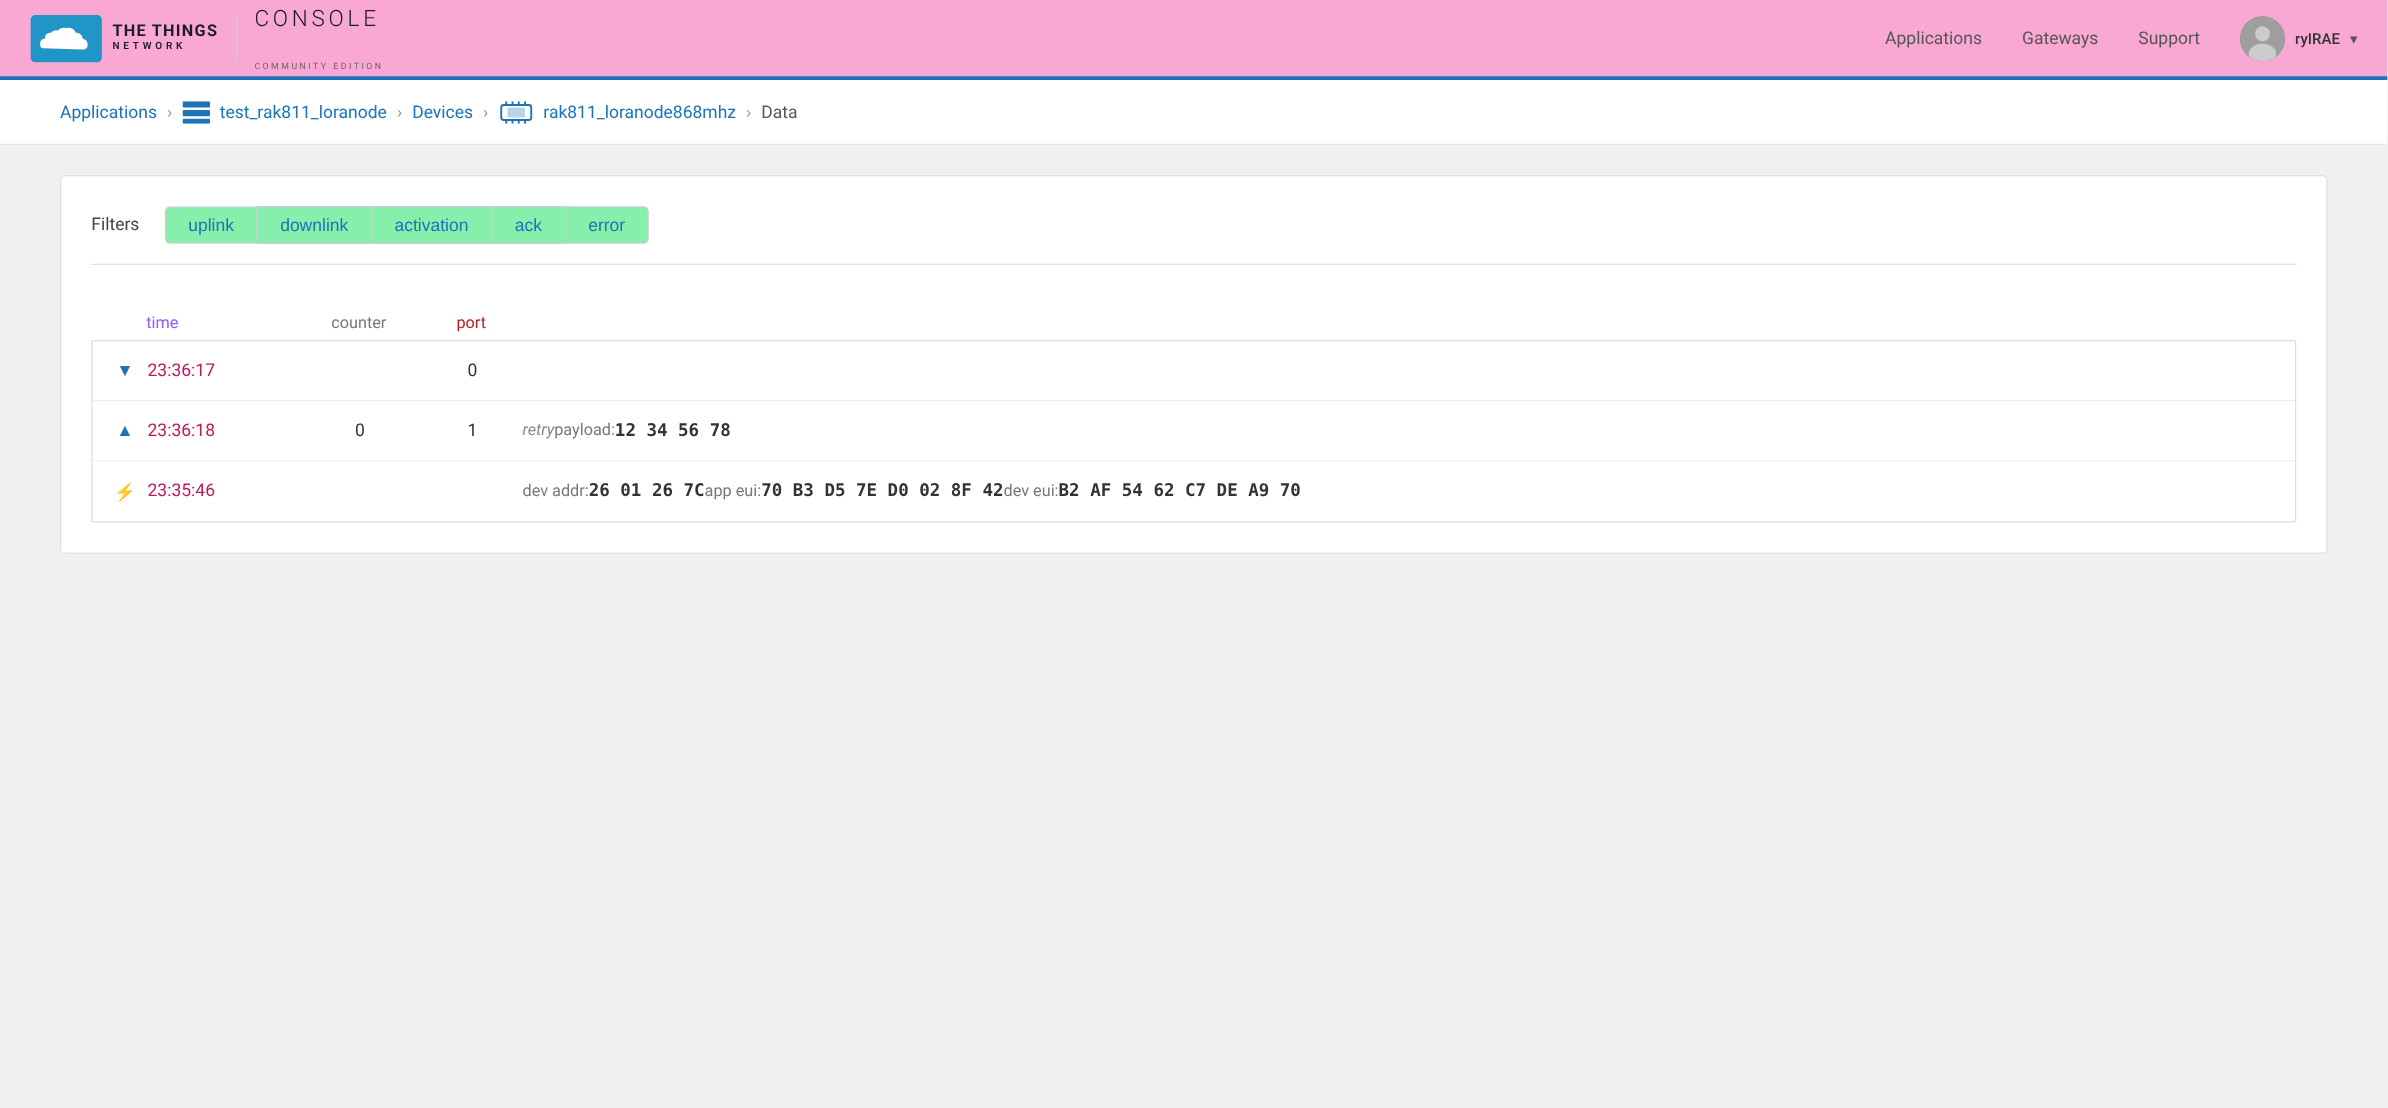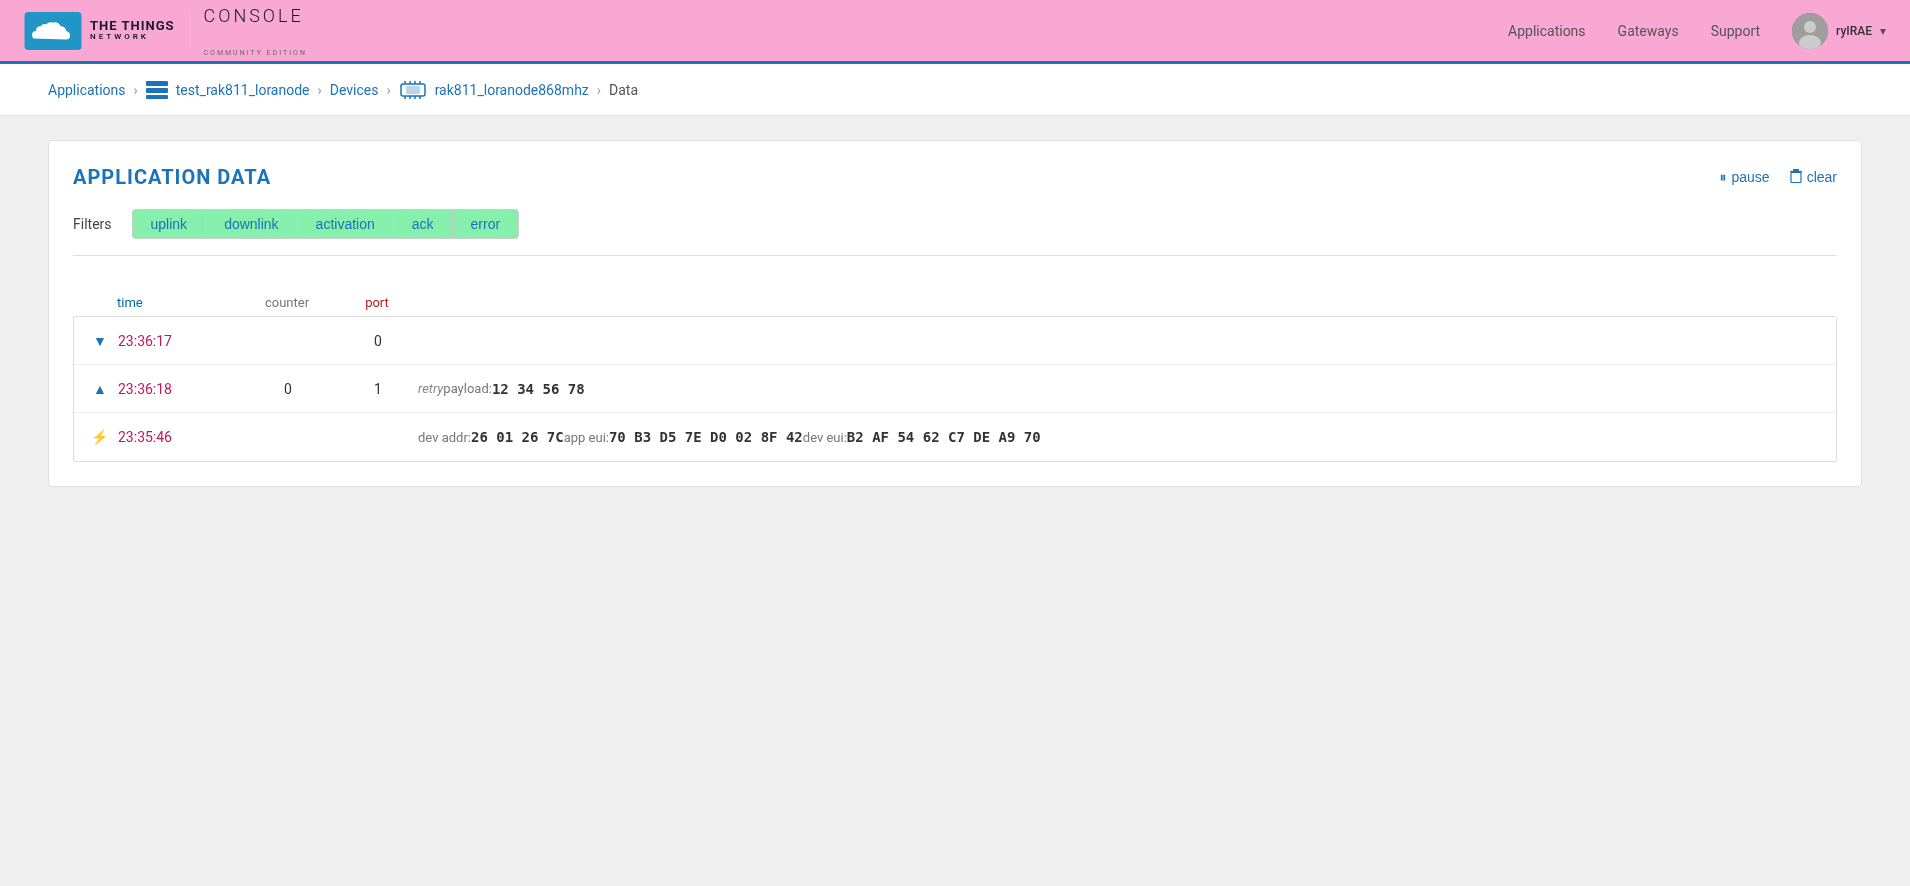--- a/index.html
+++ b/index.html
@@ -358,53 +358,34 @@
     </svg>
   </span>
   <a class="breadcrumb-item">rak811_loranode868mhz</a>
   <span class="breadcrumb-sep">›</span>
   <span class="breadcrumb-current">Data</span>
 </nav>
 
 <main class="main-content">
   <div class="app-data-card">
 
-    <div class="card-header">
-      <h1 class="card-title">APPLICATION DATA</h1>
-      <div class="card-actions">
-        <button class="action-btn">
-          <span style="font-size:14px;">⏸</span>
-          <span>pause</span>
-        </button>
-        <button class="action-btn">
-          <span>
-            <svg width="12" height="14" viewBox="0 0 12 14">
-              <rect x="0" y="2" width="12" height="1.5" fill="#1c73b8"></rect>
-              <rect x="3" y="0" width="6" height="2" rx="0.5" fill="#1c73b8"></rect>
-              <rect x="1" y="3.5" width="10" height="10" rx="1" fill="none" stroke="#1c73b8" stroke-width="1.2"></rect>
-            </svg>
-          </span>
-          <span>clear</span>
-        </button>
-      </div>
-    </div>
 
     <div class="filters-row">
       <span class="filters-label">Filters</span>
       <div class="filter-btns">
         <button class="filter-btn">uplink</button>
         <button class="filter-btn">downlink</button>
         <button class="filter-btn">activation</button>
         <button class="filter-btn">ack</button>
         <button class="filter-btn">error</button>
       </div>
     </div>
 
     <div style="display:flex; padding: 6px 8px; padding-left:44px; gap:0;">
-      <span style="width:120px; font-size:13px; color:#0369a1;">time</span>
+      <span style="width:120px; font-size:13px; color:#8b5cf6;">time</span>
       <span style="width:100px; font-size:13px; color:#777; text-align:center;">counter</span>
       <span style="width:80px; font-size:13px; color:#b91c1c; text-align:center;">port</span>
     </div>
 
     <div class="data-table">
 
       <div class="data-row">
         <div class="row-icon">
           <span class="arrow-down">▼</span>
         </div>

